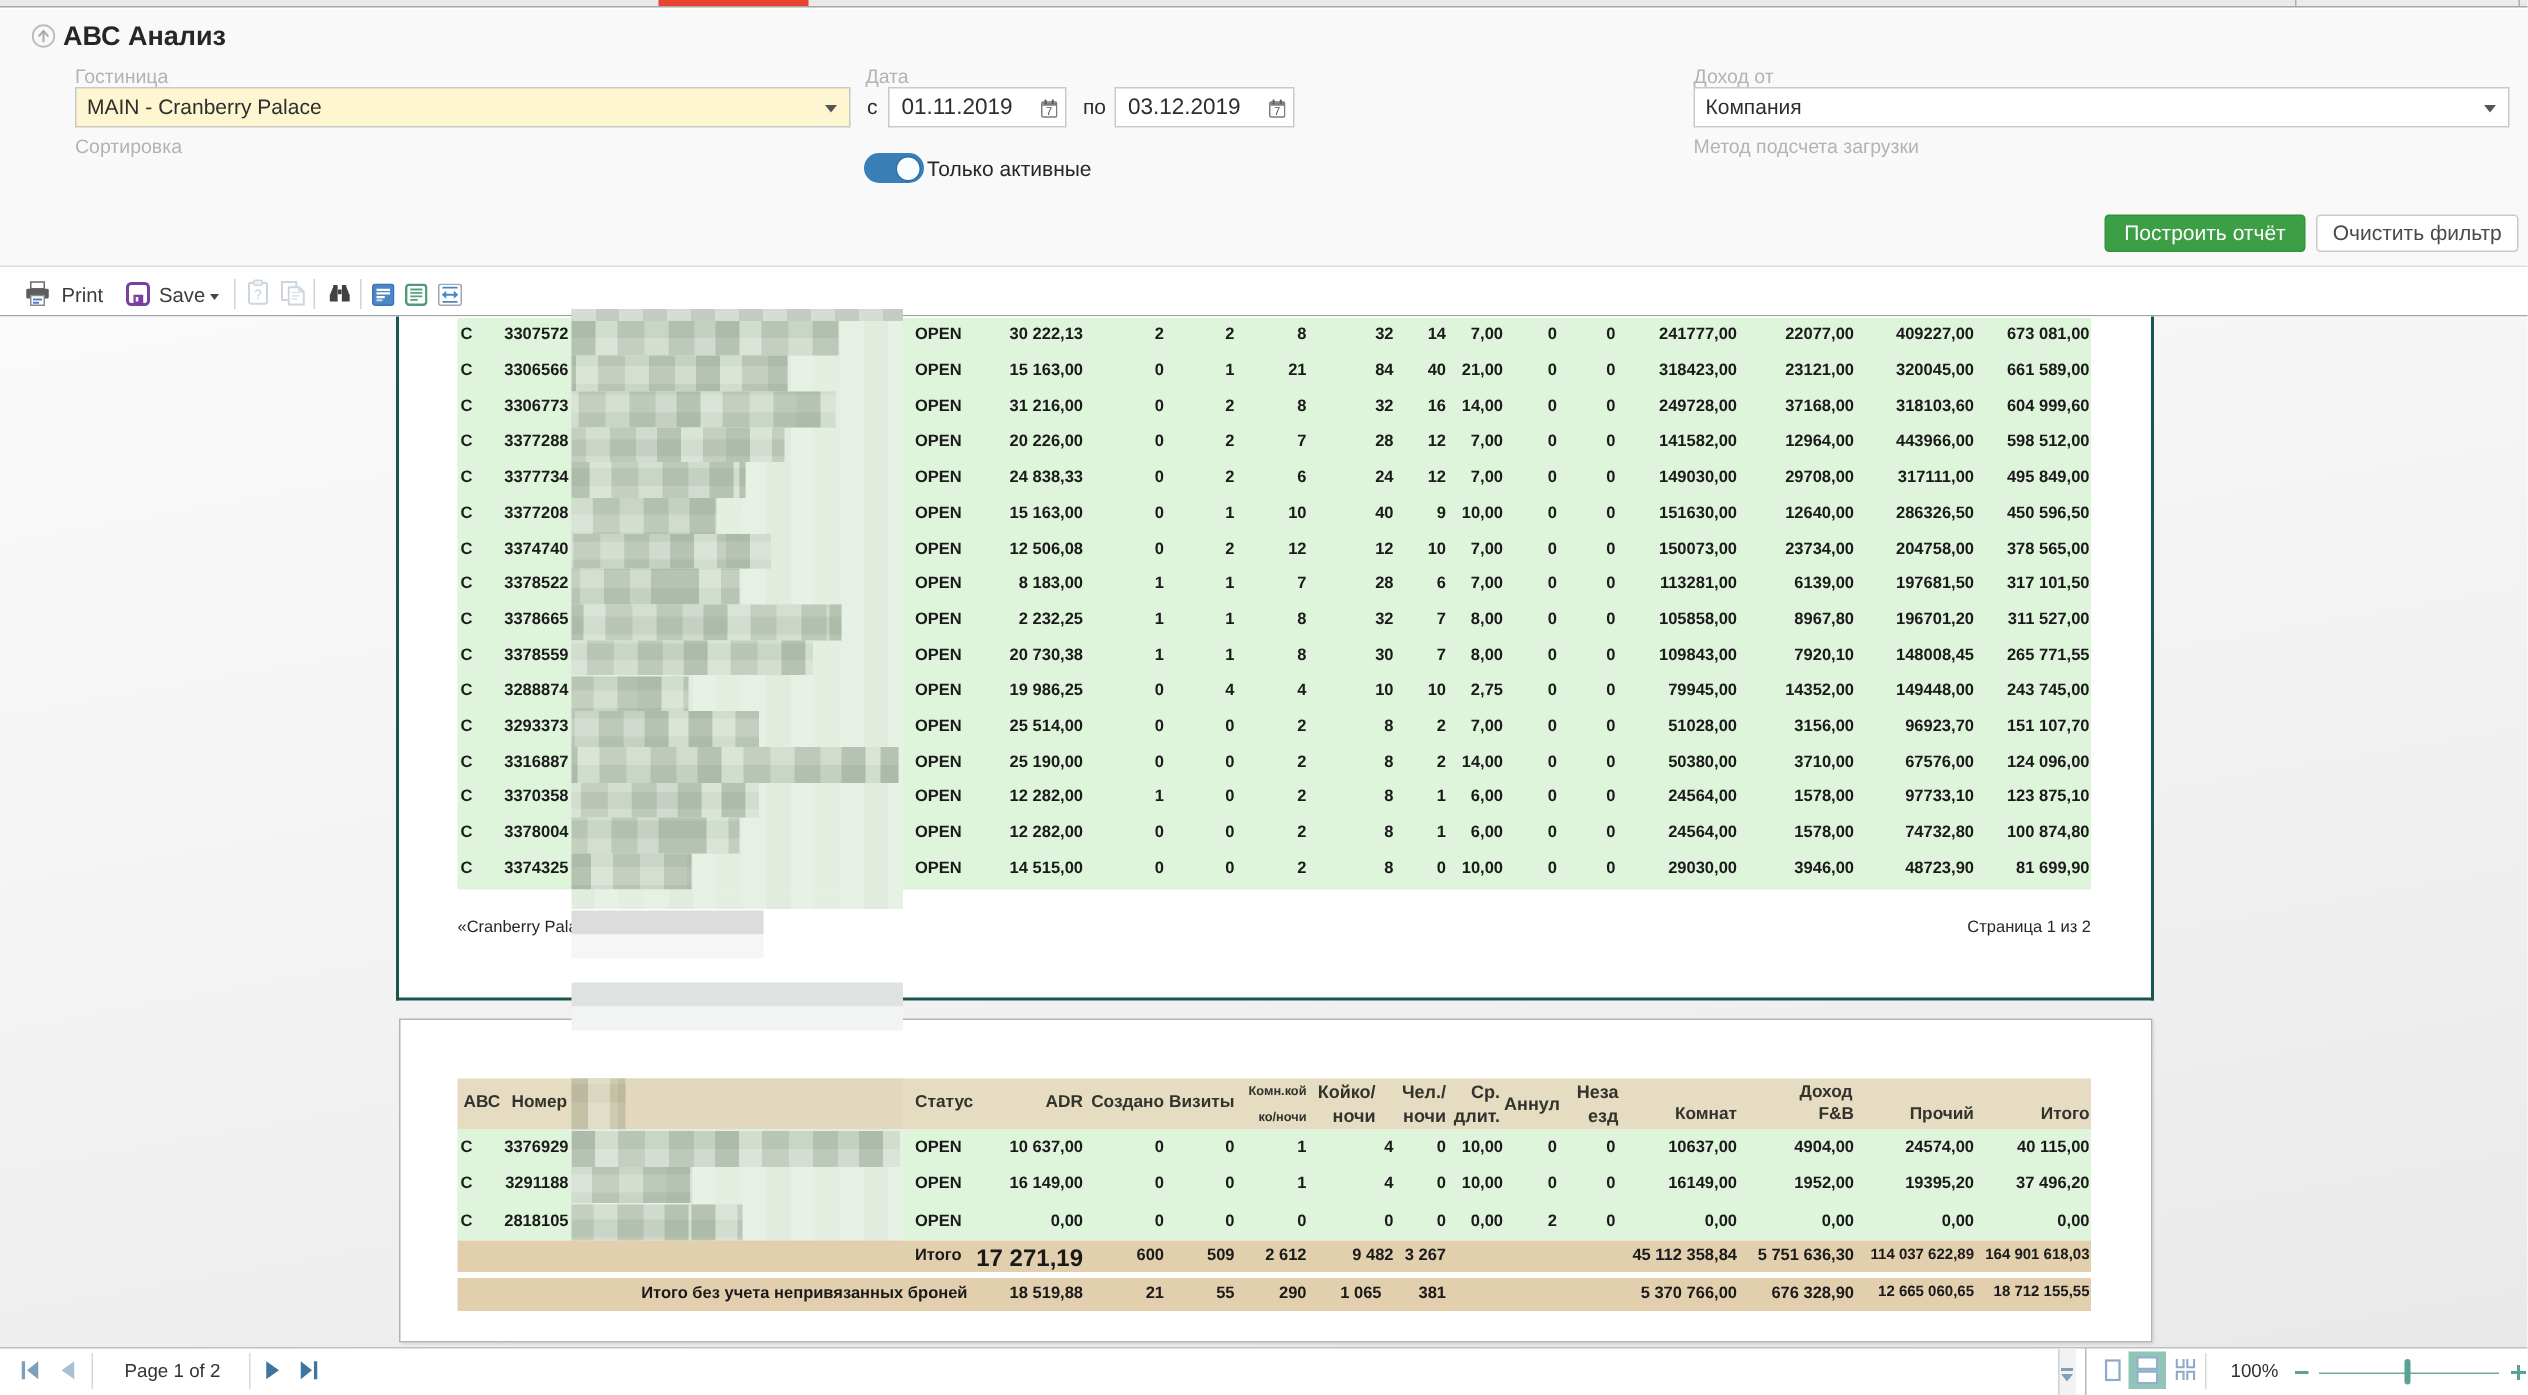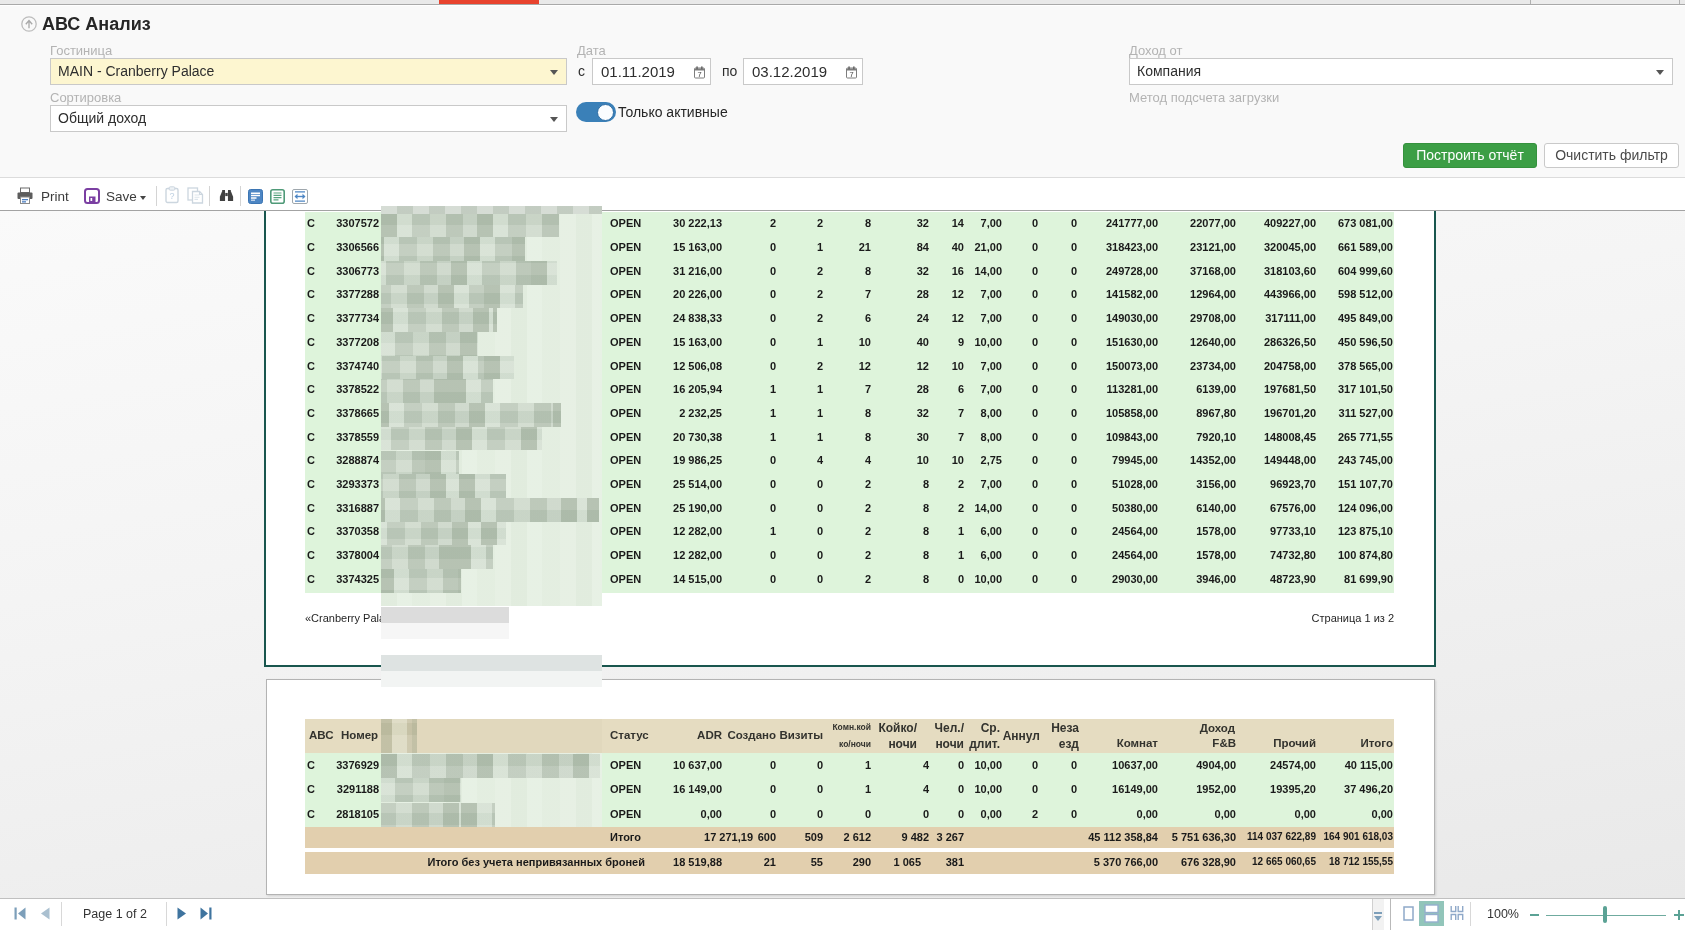--- a/index.html
+++ b/index.html
@@ -45,21 +45,20 @@
       </svg></div>
 <div class="ab" style="left:722px;top:63px;font-size:14px;color:#2e2e2e">по</div>
 <div class="sel" style="left:743px;top:58px;width:120px;padding-left:8px;font-size:15px">03.12.2019<svg class="ab" style="right:5px;top:7px" width="11" height="13" viewBox="0 0 11 13">
 <rect x="0.5" y="2" width="10" height="10" rx="1" fill="#fff" stroke="#7d7d7d"></rect>
 <rect x="1" y="2.5" width="9" height="2" fill="#7d7d7d"></rect>
 <rect x="2.4" y="0.4" width="1.3" height="2.8" fill="#5a5a5a"></rect>
 <rect x="7.2" y="0.4" width="1.3" height="2.8" fill="#5a5a5a"></rect>
 <text x="5.5" y="10.6" font-size="7.5" text-anchor="middle" fill="#4a4a4a" font-family="Liberation Sans">7</text>
       </svg></div>
 <div class="sel" style="left:1129px;top:58px;width:544px">Компания<span class="ar"></span></div>
-<div class="sel" style="left:50px;top:105px;width:517px">Общий доход<span class="ar"></span></div>
 <div class="ab" style="left:576px;top:102px;width:40px;height:20px;background:#3a80b8;border-radius:10px">
 <div class="ab" style="left:21px;top:1.5px;width:17px;height:17px;background:#fafdff;border-radius:50%;border:1px solid #2e6da4"></div>
     </div>
 <div class="ab" style="left:618px;top:104px;font-size:14px;color:#262626">Только активные</div>
 <div class="ab" style="left:1403px;top:143px;width:134px;height:25px;background:#3c9e45;border:1px solid #35913d;border-radius:3px;color:#fff;font-size:14px;text-align:center;line-height:23px">Построить отчёт</div>
 <div class="ab" style="left:1544px;top:143px;width:135px;height:25px;background:#fff;border:1px solid #c9c9c9;border-radius:3px;color:#4a4a4a;font-size:14px;text-align:center;line-height:23px">Очистить фильтр</div>
 <div class="ab" style="left:0;top:177px;width:1685px;height:34px;background:#fff;border-top:1px solid #dcdcdc;border-bottom:1px solid #a3a3a3"></div>
 <svg class="ab" style="left:16px;top:187px" width="18" height="18" viewBox="0 0 18 18">
 <rect x="4.5" y="1" width="9" height="4.5" fill="#fff" stroke="#6a6a6a"></rect>
 <rect x="1.5" y="5.5" width="15" height="6.5" rx="1" fill="#5d5d5d"></rect>
@@ -238,21 +237,21 @@
       <span class="cc" style="right:317px">0</span>
       <span class="cc" style="right:236px">150073,00</span>
       <span class="cc" style="right:158px">23734,00</span>
       <span class="cc" style="right:78px">204758,00</span>
       <span class="cc" style="right:1px">378 565,00</span>
     </div>
 <div class="row1" style="top:378.20000000000005px">
       <span class="cc" style="left:2px">C</span>
       <span class="cc" style="right:1015px">3378522</span>
       <span class="cc" style="left:305px">OPEN</span>
-      <span class="cc" style="right:672px">16 205,94</span>
+      <span class="cc" style="right:672px">8 183,00</span>
       <span class="cc" style="right:618px">1</span>
       <span class="cc" style="right:571px">1</span>
       <span class="cc" style="right:523px">7</span>
       <span class="cc" style="right:465px">28</span>
       <span class="cc" style="right:430px">6</span>
       <span class="cc" style="right:392px">7,00</span>
       <span class="cc" style="right:356px">0</span>
       <span class="cc" style="right:317px">0</span>
       <span class="cc" style="right:236px">113281,00</span>
       <span class="cc" style="right:158px">6139,00</span>
@@ -338,21 +337,21 @@
       <span class="cc" style="right:672px">25 190,00</span>
       <span class="cc" style="right:618px">0</span>
       <span class="cc" style="right:571px">0</span>
       <span class="cc" style="right:523px">2</span>
       <span class="cc" style="right:465px">8</span>
       <span class="cc" style="right:430px">2</span>
       <span class="cc" style="right:392px">14,00</span>
       <span class="cc" style="right:356px">0</span>
       <span class="cc" style="right:317px">0</span>
       <span class="cc" style="right:236px">50380,00</span>
-      <span class="cc" style="right:158px">6140,00</span>
+      <span class="cc" style="right:158px">3710,00</span>
       <span class="cc" style="right:78px">67576,00</span>
       <span class="cc" style="right:1px">124 096,00</span>
     </div>
 <div class="row1" style="top:520.4px">
       <span class="cc" style="left:2px">C</span>
       <span class="cc" style="right:1015px">3370358</span>
       <span class="cc" style="left:305px">OPEN</span>
       <span class="cc" style="right:672px">12 282,00</span>
       <span class="cc" style="right:618px">1</span>
       <span class="cc" style="right:571px">0</span>
@@ -511,21 +510,21 @@
     </div>
 <div class="ab" style="left:381px;top:718.5px;width:221px;height:34px;background:#e1d8bd"></div>
 <div class="mz" style="left:381px;top:718.5px;width:36px;height:34px;background-color:#d3c9ad;background-position:-5px 0,0 -6px;opacity:.85"></div>
 <div class="mzl" style="left:381px;top:752.5px;width:221px;height:74.5px"></div>
 <div class="mz" style="left:381px;top:753.5px;width:219px;height:24px;background-position:-0px 0,0 -0px"></div>
 <div class="mz" style="left:381px;top:778.3px;width:80px;height:24px;background-position:-17px 0,0 -7px"></div>
 <div class="mz" style="left:381px;top:803.1px;width:114px;height:24px;background-position:-34px 0,0 -14px"></div>
 <div class="ab" style="left:305px;top:827px;width:1089px;height:21px;background:#e2cfae"></div>
 <div class="ab" style="left:305px;top:827px;width:1089px;height:21px;font-weight:bold;color:#1a1a1a;font-size:11px">
       <span class="ab" style="left:305px;top:4px">Итого</span>
-      <span class="ab" style="right:641px;top:4px;font-size:11px">17 271,19</span>
+      <span class="ab" style="right:672px;top:4px;font-size:16px">17 271,19</span>
       <span class="ab" style="right:618px;top:4px;font-size:11px">600</span>
       <span class="ab" style="right:571px;top:4px;font-size:11px">509</span>
       <span class="ab" style="right:523px;top:4px;font-size:11px">2 612</span>
       <span class="ab" style="right:465px;top:4px;font-size:11px">9 482</span>
       <span class="ab" style="right:430px;top:4px;font-size:11px">3 267</span>
       <span class="ab" style="right:236px;top:4px;font-size:11px">45 112 358,84</span>
       <span class="ab" style="right:158px;top:4px;font-size:11px">5 751 636,30</span>
       <span class="ab" style="right:78px;top:4px;font-size:10px">114 037 622,89</span>
       <span class="ab" style="right:1px;top:4px;font-size:10px">164 901 618,03</span>
     </div>

